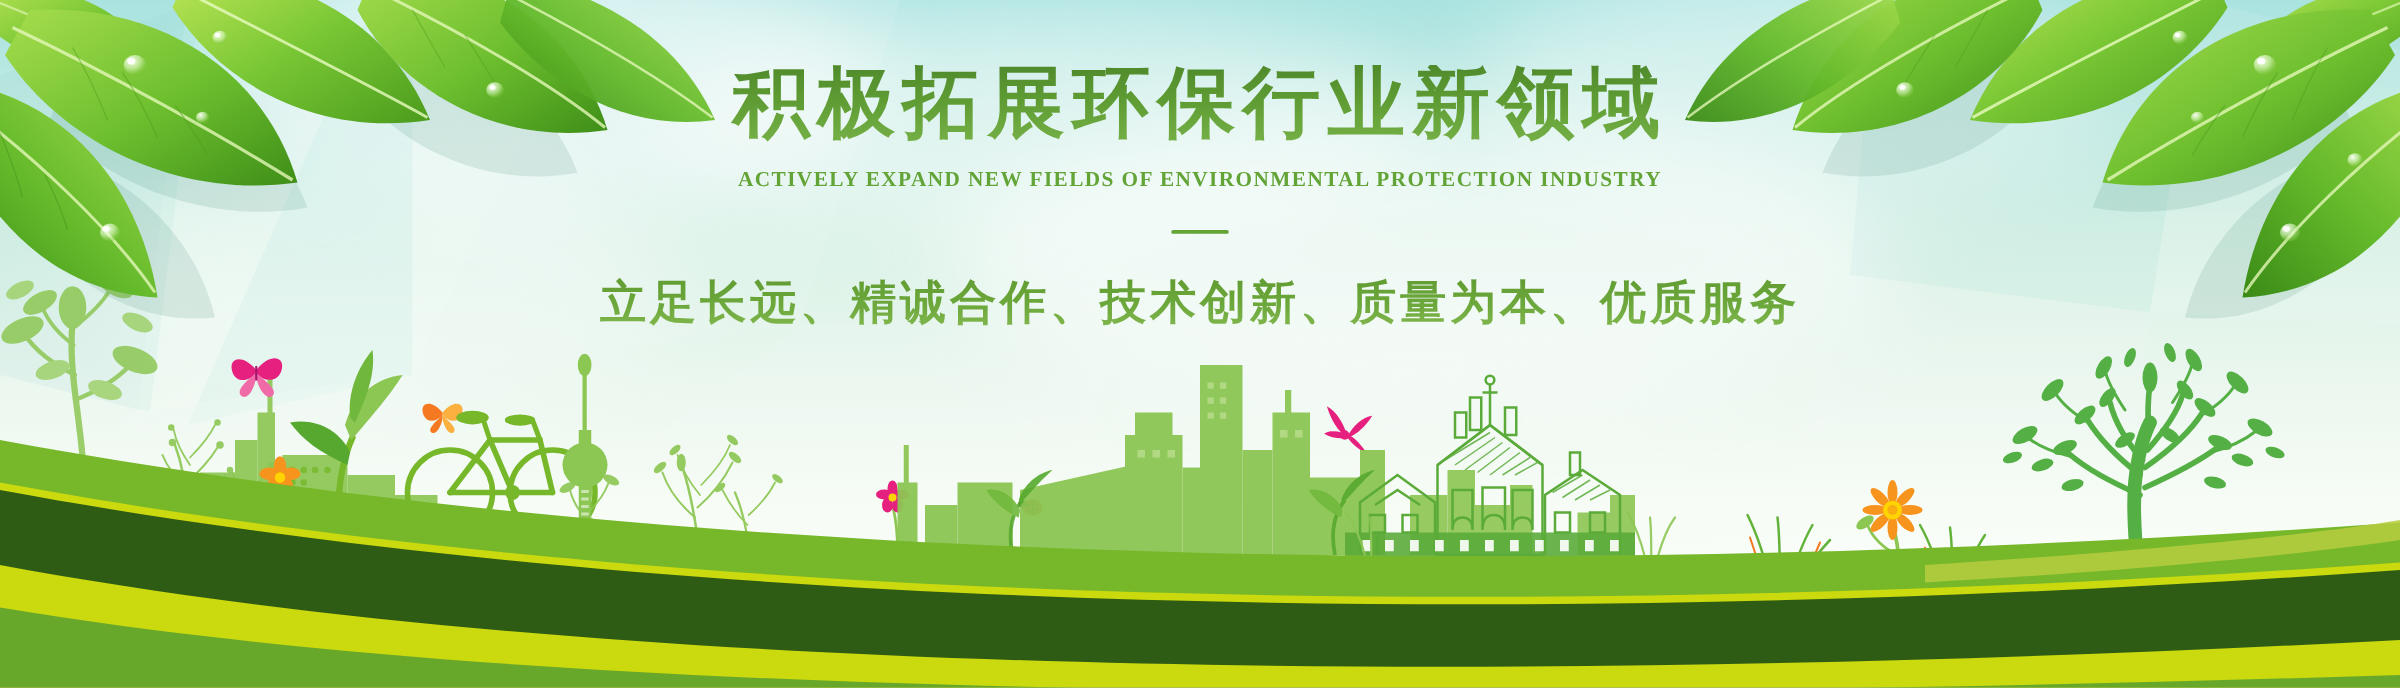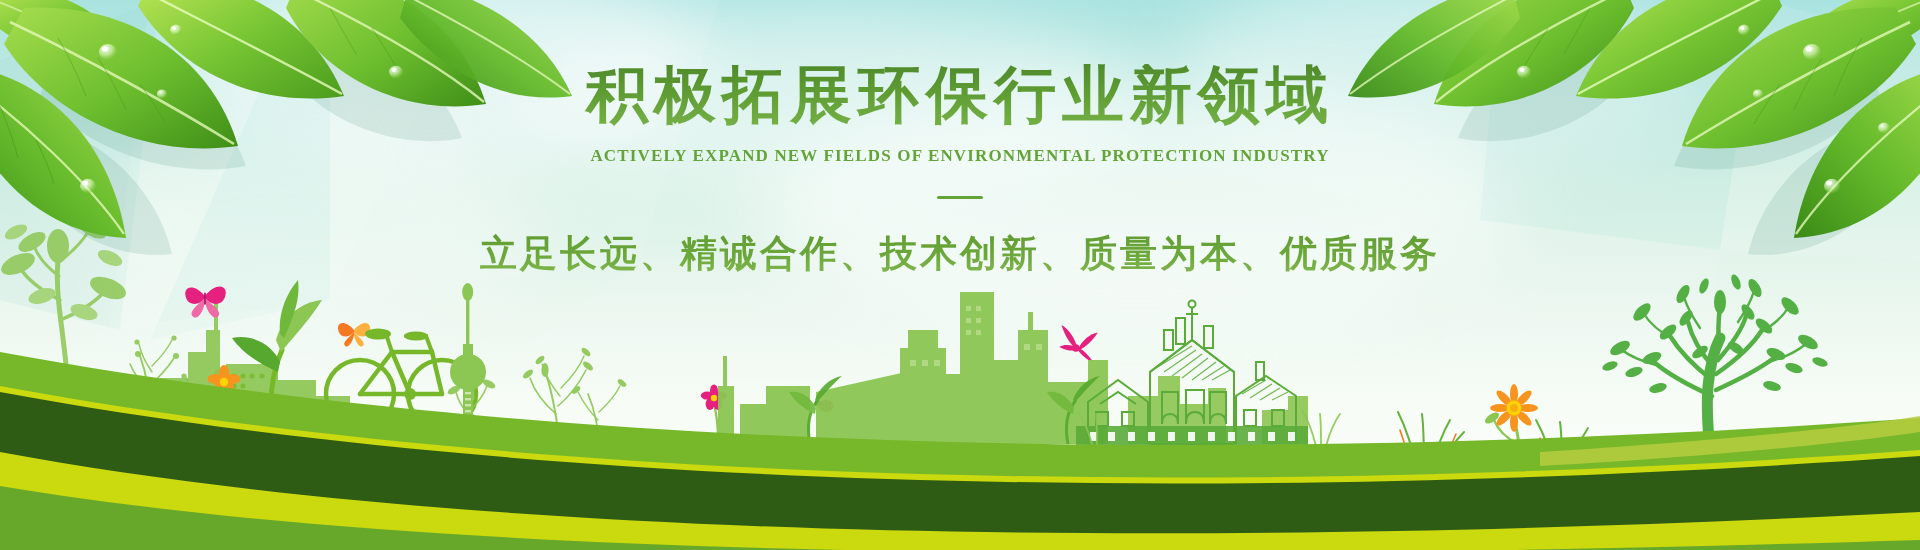--- a/index.html
+++ b/index.html
@@ -39,21 +39,21 @@
   .headline{
     font-family:"Liberation Serif",serif;
     font-weight:700;
     font-size:62px;
     letter-spacing:6px;
     line-height:1;
     color:#5d9a32;
     background:linear-gradient(180deg,#4f8a2b 0%,#5e9c33 45%,#74b046 100%);
     -webkit-background-clip:text;background-clip:text;
     -webkit-text-fill-color:transparent;
-    margin:12px;
+    margin:0;
     text-shadow:none;
   }
   .subhead{
     margin:20px 0 0 0;
     font-family:"Liberation Serif",serif;
     font-weight:700;
     font-size:17px;
     letter-spacing:1.15px;
     color:#63a437;
     white-space:nowrap;

